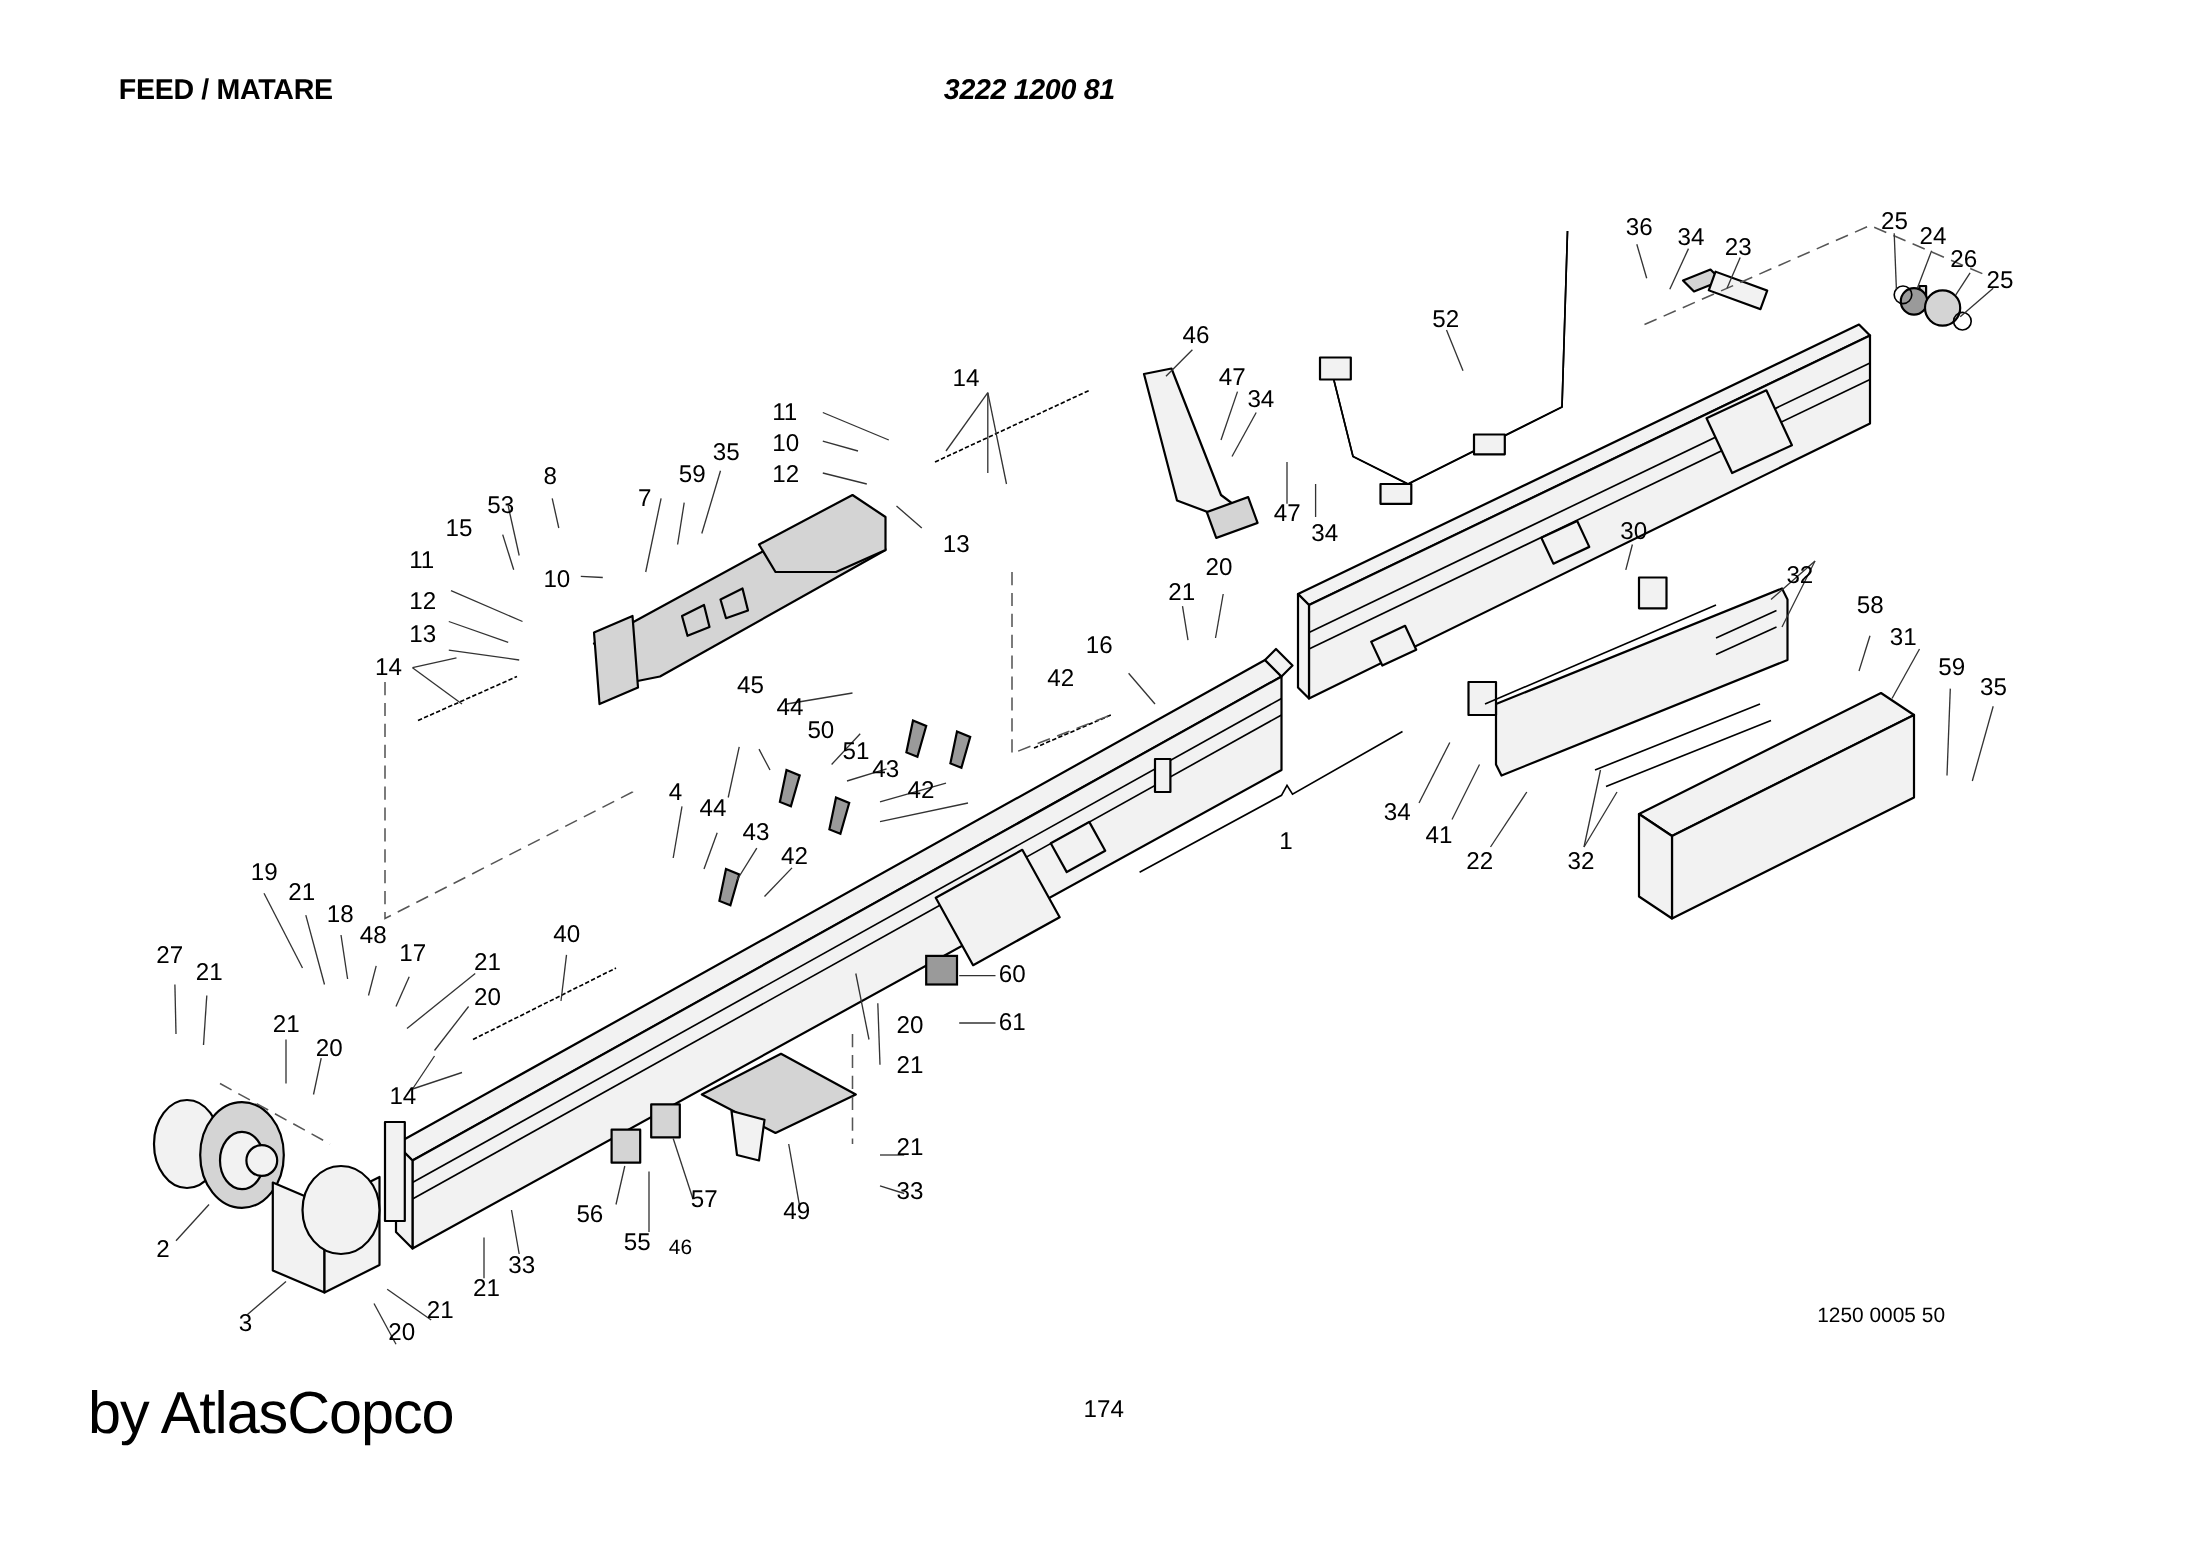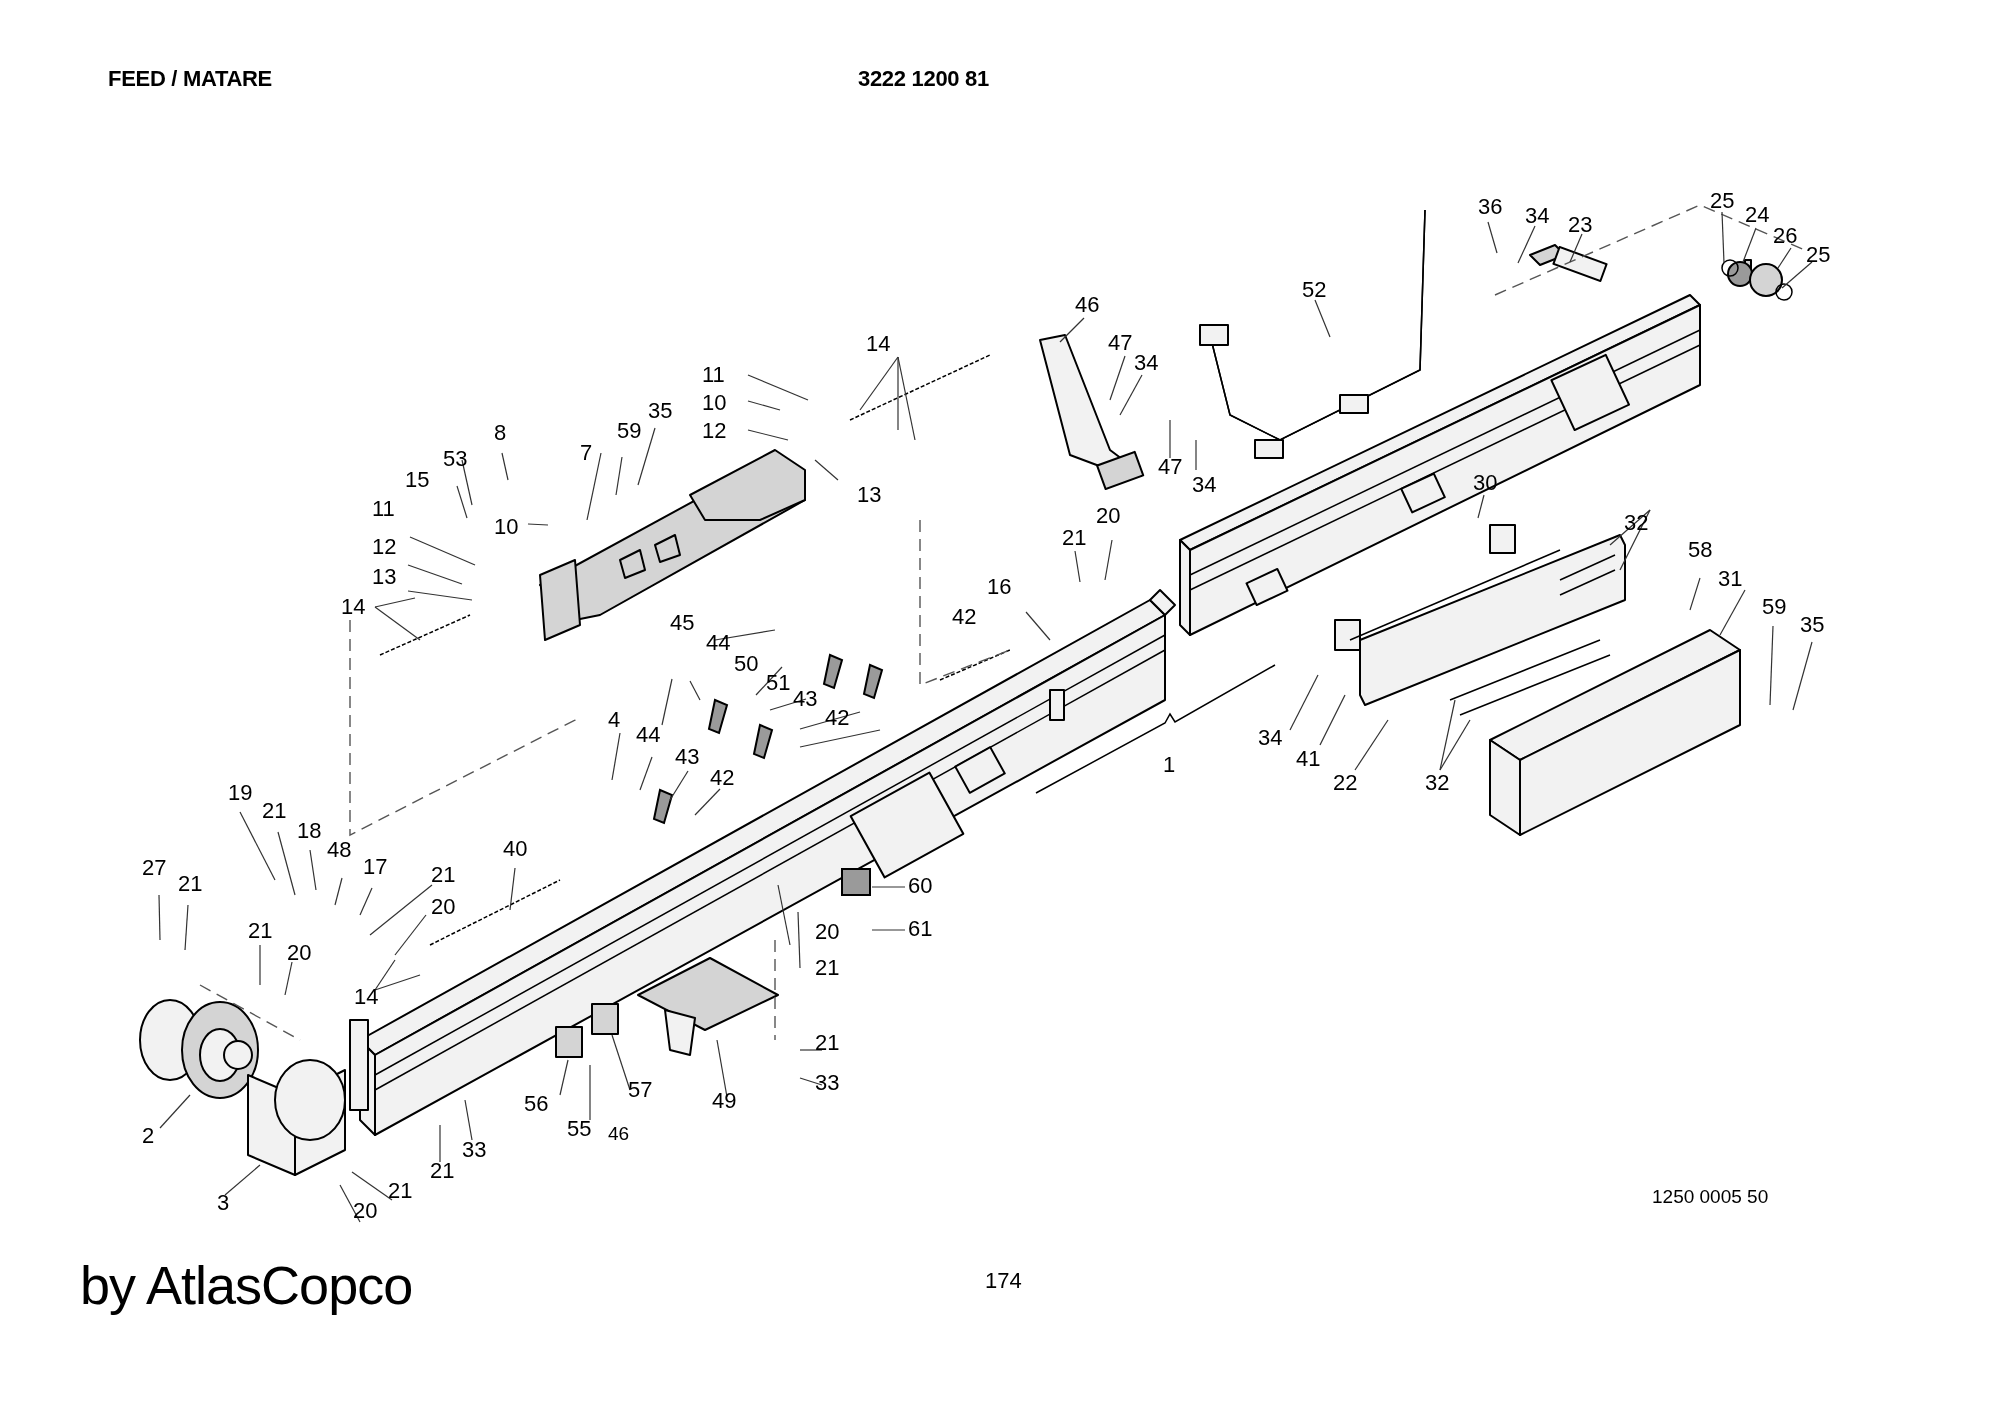--- a/index.html
+++ b/index.html
@@ -1,20 +1,20 @@
 <!DOCTYPE html>
 <html><head>
   <meta charset="utf-8">
   <style>
     html, body { margin: 0; padding: 0; background: #ffffff; }
     body { width: 2000px; height: 1413px; position: relative; overflow: hidden;
            font-family: "Liberation Sans", sans-serif; color: #000; }
-    .hdr { position: absolute; font-weight: bold; font-size: 22px; letter-spacing: -0.3px; }
+    .hdr { position: absolute; font-weight: bold; font-size: 26px; letter-spacing: -0.3px; }
     #title { left: 108px; top: 66px; }
-    #partno { left: 858px; top: 66px; }
+    #partno { left: 858px; top: 66px; font-style: italic; }
     #drawno { position: absolute; left: 1652px; top: 1186px; font-size: 19px; }
     #pageno { position: absolute; left: 985px; top: 1268px; font-size: 22px; }
     #brand { position: absolute; left: 80px; top: 1224px; font-size: 54px; letter-spacing: -1px; margin-top: 30px; }
     svg#diagram { position: absolute; left: 0; top: 0; }
     .part { fill: #f2f2f2; stroke: #000; stroke-width: 2; stroke-linejoin: round; }
     .shade { fill: #d4d4d4; stroke: #000; stroke-width: 2; stroke-linejoin: round; }
     .dark { fill: #9a9a9a; stroke: #000; stroke-width: 2; }
     .thin { fill: none; stroke: #000; stroke-width: 1.5; }
     .dash { fill: none; stroke: #555; stroke-width: 1.4; stroke-dasharray: 12 7; }
     .leader { fill: none; stroke: #333; stroke-width: 1.2; }

